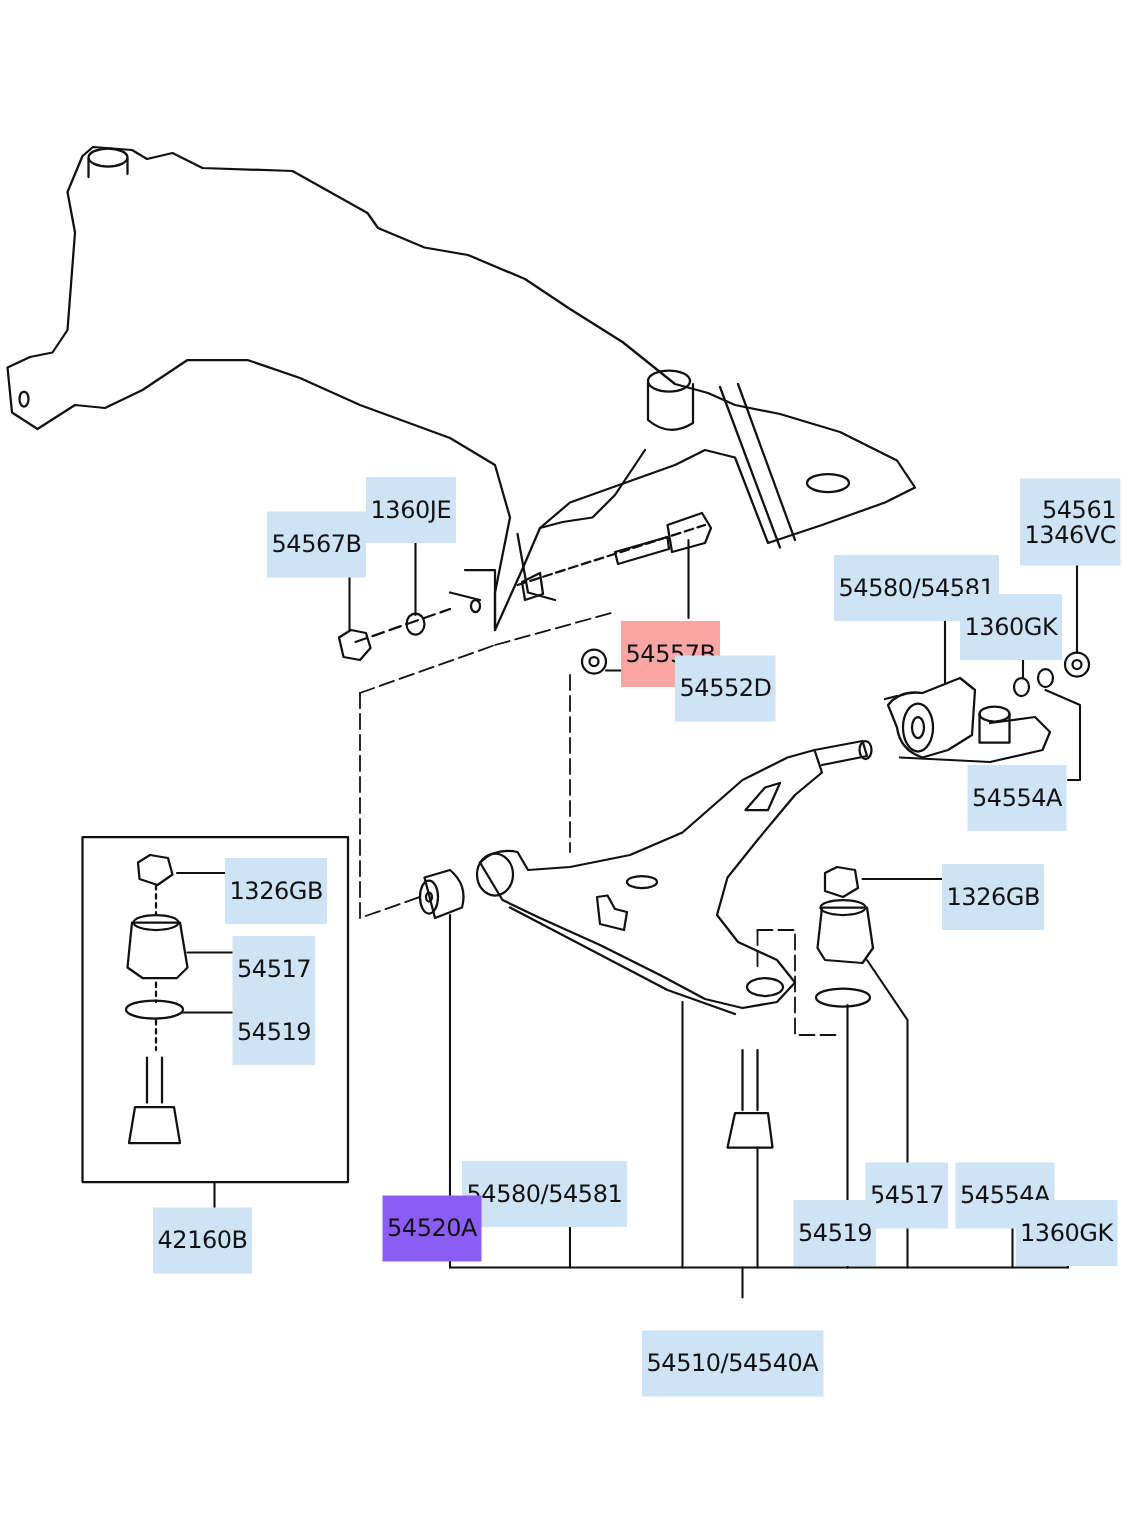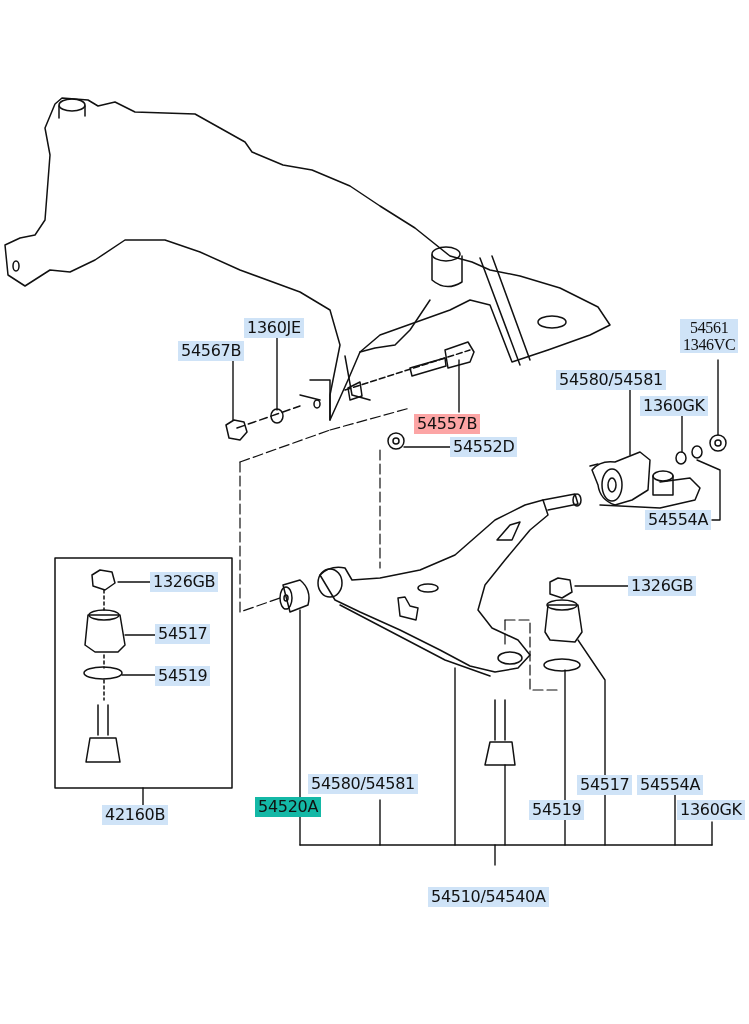--- a/index.html
+++ b/index.html
@@ -1,22 +1,22 @@
 <!DOCTYPE html>
 <html><head>
 <meta charset="utf-8">
 <style>
   html, body { margin: 0; padding: 0; background: #ffffff; }
   body { width: 749px; height: 1024px; position: relative; overflow: hidden;
          font-family: "Liberation Sans", sans-serif; }
   svg.drawing { position: absolute; left: 0; top: 0; }
   .lbl { position: absolute; background: #cfe3f7; color: #111;
          font-family: "DejaVu Sans", sans-serif; font-size: 16px; line-height: 20px;
-         padding: 0 3px; white-space: nowrap; letter-spacing: -0.3px; cursor: pointer; }
-  .lbl2 { line-height: 17px; text-align: center; font-family: Liberation Serif, serif; }
+         padding: 12px 3px; white-space: nowrap; letter-spacing: -0.3px; cursor: pointer; }
+  .lbl2 { line-height: 17px; text-align: right; }
 </style>
 </head>
 <body>
 
 <svg class="drawing" width="749" height="1024" viewBox="0 0 749 1024" fill="none" stroke="#111" stroke-width="1.5" stroke-linejoin="round" stroke-linecap="round">
 
   <g>
     <path d="M55,104 L62,98 L88,100 L98,106 L115,102 L135,112 L195,114 L245,142 L252,152 L283,165 L312,170 L350,186 L380,206 L415,228 L450,256 L472,262 L490,270 L520,276 L560,288 L598,307 L610,325 L590,335 L548,350 L512,362 L490,305 L470,300 L450,310 L380,335 L360,352 L348,380 L330,420 L330,395 L340,345 L330,310 L300,292 L240,270 L200,252 L165,240 L125,240 L95,260 L70,272 L50,270 L25,286 L8,275 L5,245 L20,238 L35,235 L45,220 L50,155 L45,128 Z"></path>
     <ellipse cx="72" cy="105" rx="13" ry="6"></ellipse>
     <path d="M59,106 L59,118 M85,106 L85,116"></path>
@@ -139,18 +139,18 @@
 </div>
 <div class="lbl" style="left: 556px; top: 370px; background: rgb(207, 227, 247);">54580/54581</div>
 <div class="lbl" style="left: 640px; top: 396px; background: rgb(207, 227, 247);">1360GK</div>
 <div class="lbl" style="left: 645px; top: 510px; background: rgb(207, 227, 247);">54554A</div>
 <div class="lbl" style="left: 150px; top: 572px; background: rgb(207, 227, 247);">1326GB</div>
 <div class="lbl" style="left: 155px; top: 624px; background: rgb(207, 227, 247);">54517</div>
 <div class="lbl" style="left: 155px; top: 666px; background: rgb(207, 227, 247);">54519</div>
 <div class="lbl" style="left: 102px; top: 805px; background: rgb(207, 227, 247);">42160B</div>
 <div class="lbl" style="left: 628px; top: 576px; background: rgb(207, 227, 247);">1326GB</div>
 <div class="lbl" style="left: 308px; top: 774px; background: rgb(207, 227, 247);">54580/54581</div>
-<div class="lbl" style="left: 255px; top: 797px; background: #14b8a6;">54520A</div>
+<div class="lbl" style="left: 255px; top: 797px; background: #8b5cf6;">54520A</div>
 <div class="lbl" style="left: 577px; top: 775px; background: rgb(207, 227, 247);">54517</div>
 <div class="lbl" style="left: 637px; top: 775px; background: rgb(207, 227, 247);">54554A</div>
 <div class="lbl" style="left: 529px; top: 800px; background: rgb(207, 227, 247);">54519</div>
 <div class="lbl" style="left: 677px; top: 800px; background: rgb(207, 227, 247);">1360GK</div>
 <div class="lbl" style="left: 428px; top: 867px; background: rgb(207, 227, 247); margin-top: 20px;">54510/54540A</div>
 
 </body></html>

